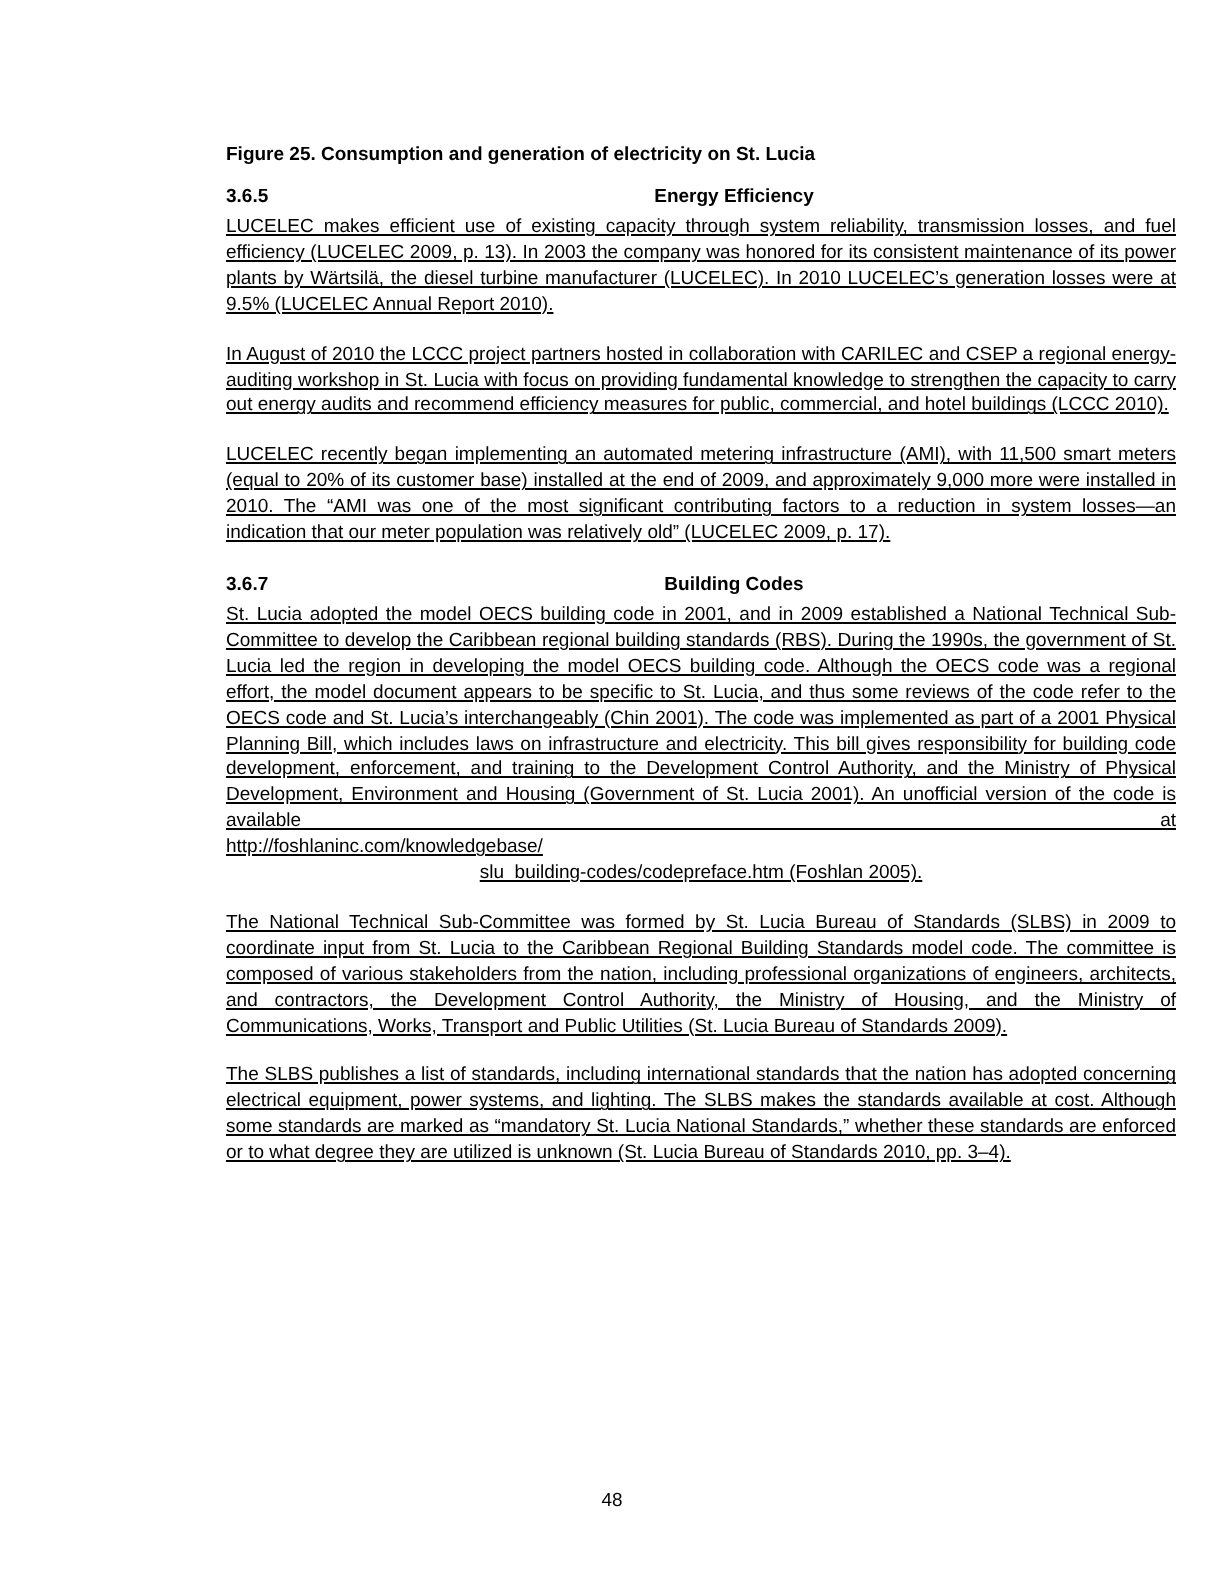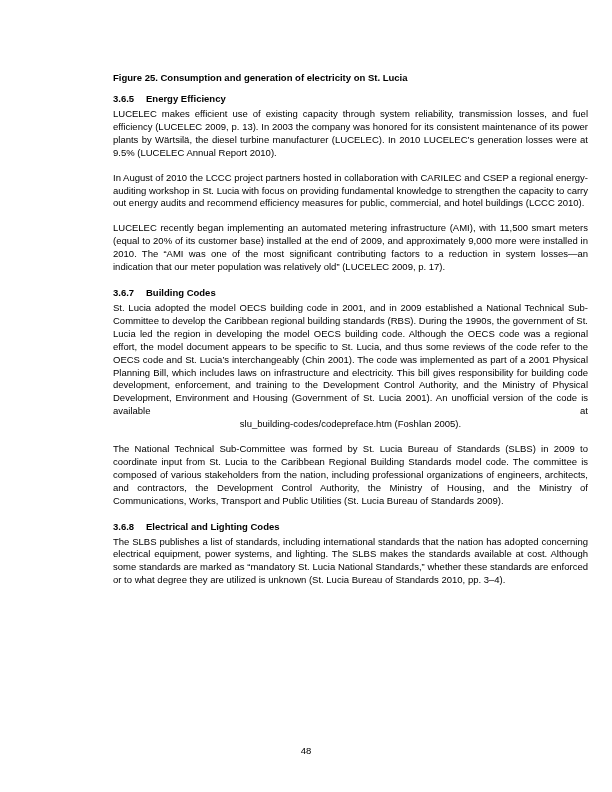--- a/index.html
+++ b/index.html
@@ -28,26 +28,27 @@
     margin: 0 0 5px 0;
   }
   .sec-heading {
     display: flex;
     font-size: 9.5px;
     font-weight: 700;
     line-height: 13px;
     margin: 8px 0 3px 0;
   }
   .sec-num { width: 33px; flex: none; }
-  .sec-title { flex: 1; }
+  .sec-title { flex: 1; text-align: center; }
   p.body {
     font-size: 9.5px;
     line-height: 12.9px;
     text-align: justify;
     margin: 0 0 12px 0;
+    text-decoration: underline;
   }
   p.justify-last {
     text-align: justify;
     text-align-last: justify;
     margin-bottom: 0;
   }
   p.cont {
     text-align: left;
     margin: 0;
   }
@@ -85,28 +86,25 @@
     <div>
       <p class="body">LUCELEC recently began implementing an automated metering infrastructure (AMI), with 11,500 smart meters (equal to 20% of its customer base) installed at the end of 2009, and approximately 9,000 more were installed in 2010. The “AMI was one of the most significant contributing factors to a reduction in system losses—an indication that our meter population was relatively old” (LUCELEC 2009, p. 17).</p>
     </div>
 
     <div>
       <div class="sec-heading">
         <span class="sec-num">3.6.7</span>
         <span class="sec-title">Building Codes</span>
       </div>
       <p class="body justify-last">St. Lucia adopted the model OECS building code in 2001, and in 2009 established a National Technical Sub-Committee to develop the Caribbean regional building standards (RBS). During the 1990s, the government of St. Lucia led the region in developing the model OECS building code. Although the OECS code was a regional effort, the model document appears to be specific to St. Lucia, and thus some reviews of the code refer to the OECS code and St. Lucia’s interchangeably (Chin 2001). The code was implemented as part of a 2001 Physical Planning Bill, which includes laws on infrastructure and electricity. This bill gives responsibility for building code development, enforcement, and training to the Development Control Authority, and the Ministry of Physical Development, Environment and Housing (Government of St. Lucia 2001). An unofficial version of the code is available at</p>
+      <p class="body cont">http://foshlaninc.com/knowledgebase/</p>
       <p class="body cont-last">slu_building-codes/codepreface.htm (Foshlan 2005).</p>
       <p class="body">The National Technical Sub-Committee was formed by St. Lucia Bureau of Standards (SLBS) in 2009 to coordinate input from St. Lucia to the Caribbean Regional Building Standards model code. The committee is composed of various stakeholders from the nation, including professional organizations of engineers, architects, and contractors, the Development Control Authority, the Ministry of Housing, and the Ministry of Communications, Works, Transport and Public Utilities (St. Lucia Bureau of Standards 2009).</p>
     </div>
 
     <div>
-      <div class="sec-heading">
-        <span class="sec-num">3.6.8</span>
-        <span class="sec-title">Electrical and Lighting Codes</span>
-      </div>
       <p class="body">The SLBS publishes a list of standards, including international standards that the nation has adopted concerning electrical equipment, power systems, and lighting. The SLBS makes the standards available at cost. Although some standards are marked as “mandatory St. Lucia National Standards,” whether these standards are enforced or to what degree they are utilized is unknown (St. Lucia Bureau of Standards 2010, pp. 3–4).</p>
     </div>
 
   </div>
 
   <div class="page-num">48</div>
 </div>
 
 </body></html>

